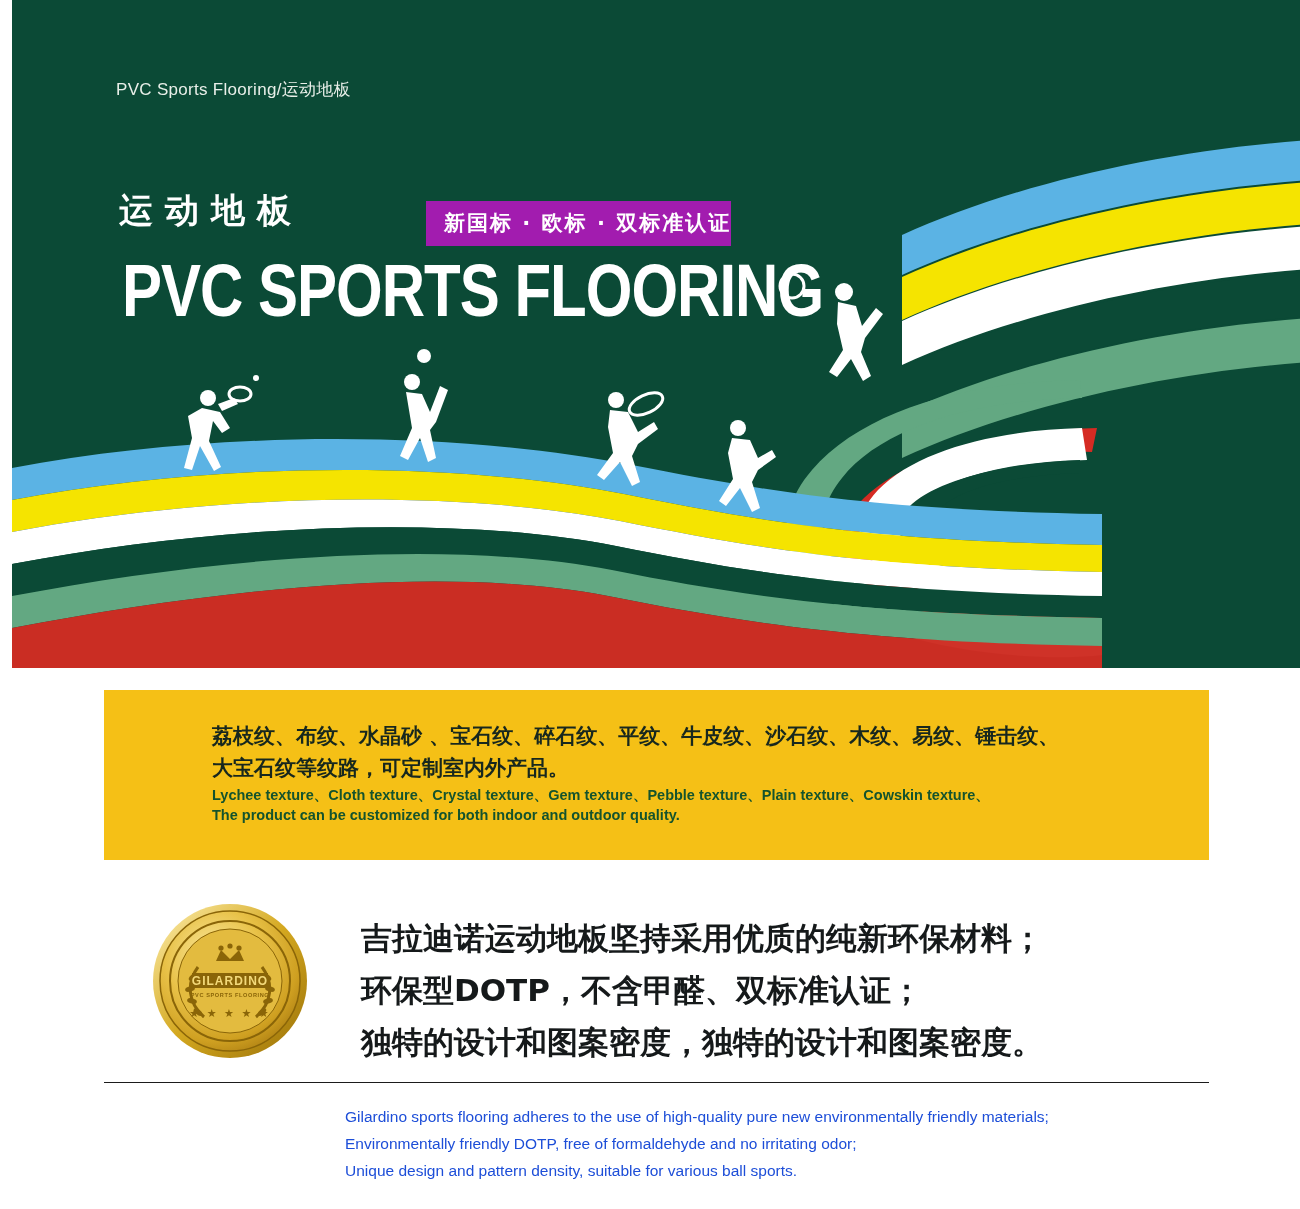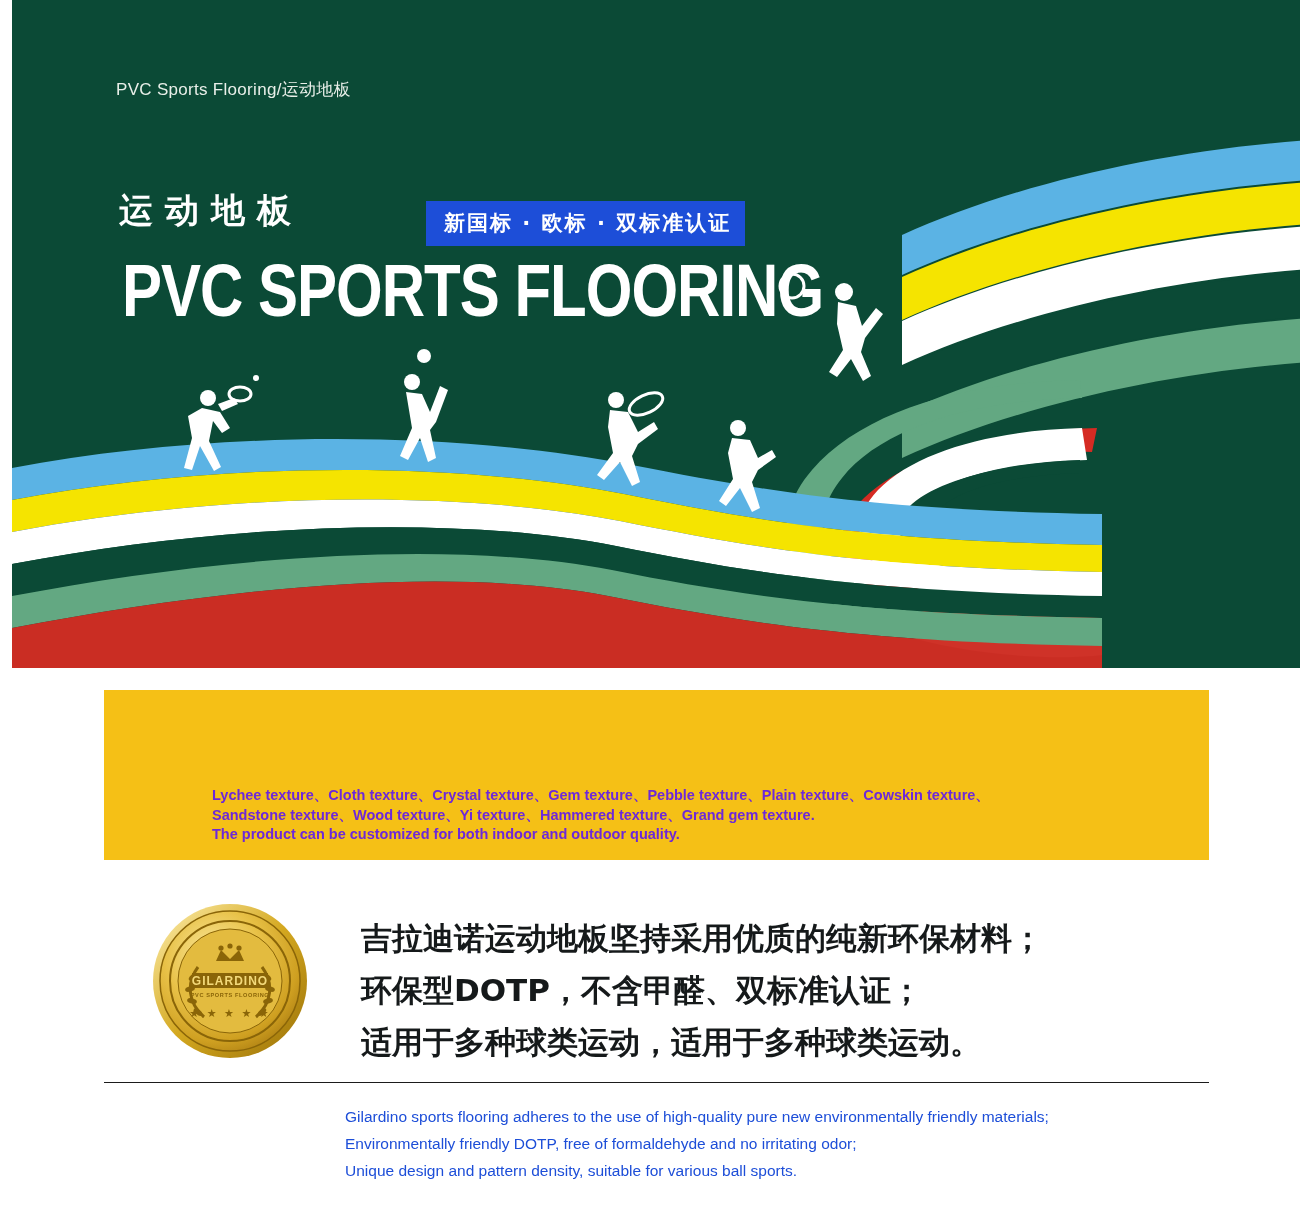--- a/index.html
+++ b/index.html
@@ -47,25 +47,25 @@
     letter-spacing: 12px;
     line-height: 1;
     white-space: nowrap;
     font-family: "DejaVu Sans", sans-serif;
   }
 
   .cert-badge {
     position: absolute;
     left: 414px;
     top: 201px;
-    background: #1d4ed8;
+    background: #a21caf;
     color: #ffffff;
     font-size: 21px;
     font-weight: bold;
-    padding: 8px 14px 9px 18px;
+    padding: 8px 0 9px 18px;
     letter-spacing: 2px;
     white-space: nowrap;
     font-family: "DejaVu Sans", sans-serif;
   }
 
   .title-en {
     position: absolute;
     left: 110px;
     top: 255px;
     color: #ffffff;
@@ -105,21 +105,21 @@
     font-size: 21px;
     font-weight: bold;
     line-height: 32px;
     font-family: "DejaVu Sans", sans-serif;
   }
   .texture-en {
     position: absolute;
     left: 108px;
     top: 96px;
     width: 930px;
-    color: #6d28d9;
+    color: #14532d;
     font-size: 14.5px;
     line-height: 19.5px;
     font-weight: bold;
   }
   .texture-en div { white-space: nowrap; }
 
   
   .medal {
     position: absolute;
     left: 152px;
@@ -220,23 +220,26 @@
     </g>
   </svg>
 
   <div class="eyebrow">PVC Sports Flooring/运动地板</div>
   <div class="title-cn">运动地板</div>
   <div class="cert-badge">新国标 · 欧标 · 双标准认证</div>
   <div class="title-en">PVC SPORTS FLOORING</div>
 </div>
 
 <div class="texture-panel">
+  <div class="texture-cn">
+    <div>荔枝纹、布纹、水晶砂 、宝石纹、碎石纹、平纹、牛皮纹、沙石纹、木纹、易纹、锤击纹、</div>
+    <div>大宝石纹等纹路，可定制室内外产品。</div>
+  </div>
   <div class="texture-en">
     <div>Lychee texture、Cloth texture、Crystal texture、Gem texture、Pebble texture、Plain texture、Cowskin texture、</div>
-    <div>Sandstone  texture、Wood texture、Yi texture、Hammered texture、Grand gem texture.</div>
     <div>The product can be customized for both indoor and outdoor quality.</div>
   </div>
 </div>
 
 <svg class="medal" viewBox="0 0 156 156">
   <defs>
     <radialGradient id="goldGrad" cx="38%" cy="32%" r="78%">
       <stop offset="0%" stop-color="#fbeaa0"></stop>
       <stop offset="45%" stop-color="#e8c147"></stop>
       <stop offset="78%" stop-color="#cfa021"></stop>
@@ -275,21 +278,21 @@
 
   <rect x="40" y="70" width="76" height="15" fill="#8a6508"></rect>
   <text x="78" y="81.5" text-anchor="middle" font-family="Liberation Sans, sans-serif" font-size="12" font-weight="bold" fill="#f3d97a" letter-spacing="1">GILARDINO</text>
   <text x="78" y="94" text-anchor="middle" font-family="Liberation Sans, sans-serif" font-size="5.6" font-weight="bold" fill="#8a6508" letter-spacing="0.6">PVC SPORTS FLOORING</text>
   <text x="78" y="114" text-anchor="middle" font-family="DejaVu Sans, sans-serif" font-size="11" fill="#8a6508" letter-spacing="2">★ ★ ★ ★ ★</text>
 </svg>
 
 <div class="statement-cn">
   <div>吉拉迪诺运动地板坚持采用优质的纯新环保材料；</div>
   <div>环保型DOTP，不含甲醛、双标准认证；</div>
-  <div>适用于多种球类运动，适用于多种球类运动。</div>
+  <div>独特的设计和图案密度，独特的设计和图案密度。</div>
 </div>
 
 <div class="divider"></div>
 
 <div class="statement-en">
   <div>Gilardino sports flooring adheres to the use of high-quality pure new environmentally friendly materials;</div>
   <div>Environmentally friendly DOTP, free of formaldehyde and no irritating odor;</div>
   <div>Unique design and pattern density, suitable for various ball sports.</div>
 </div>
 

